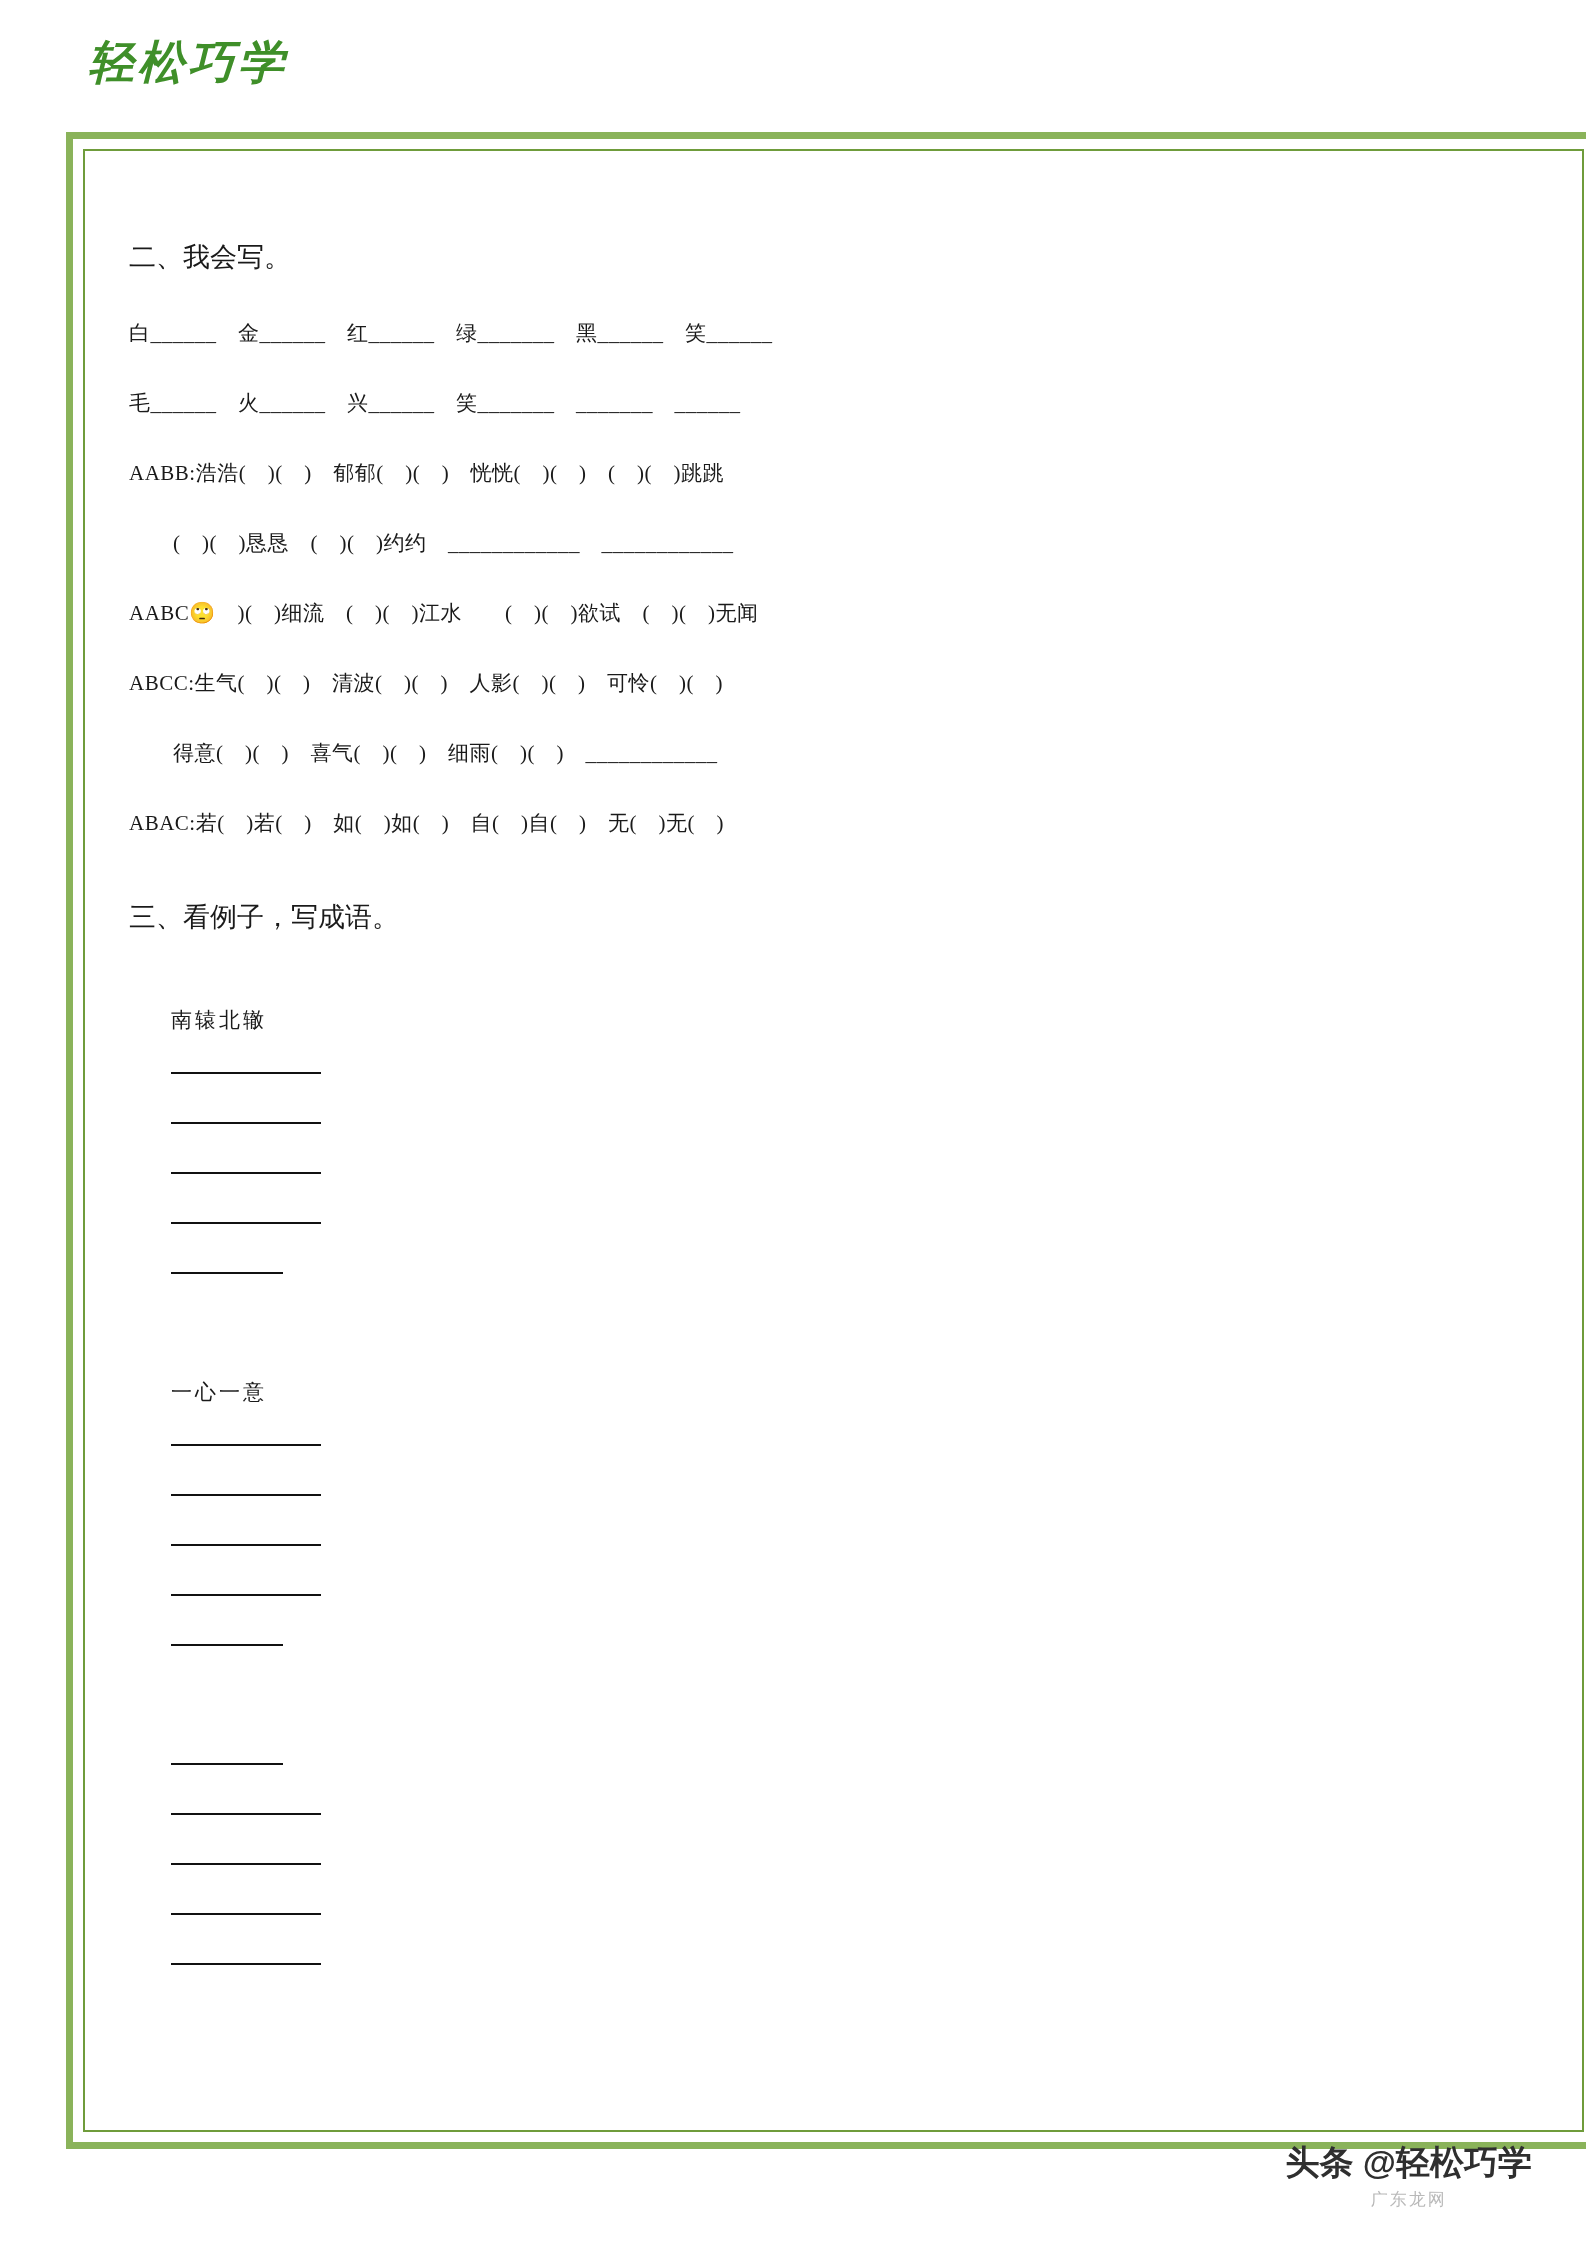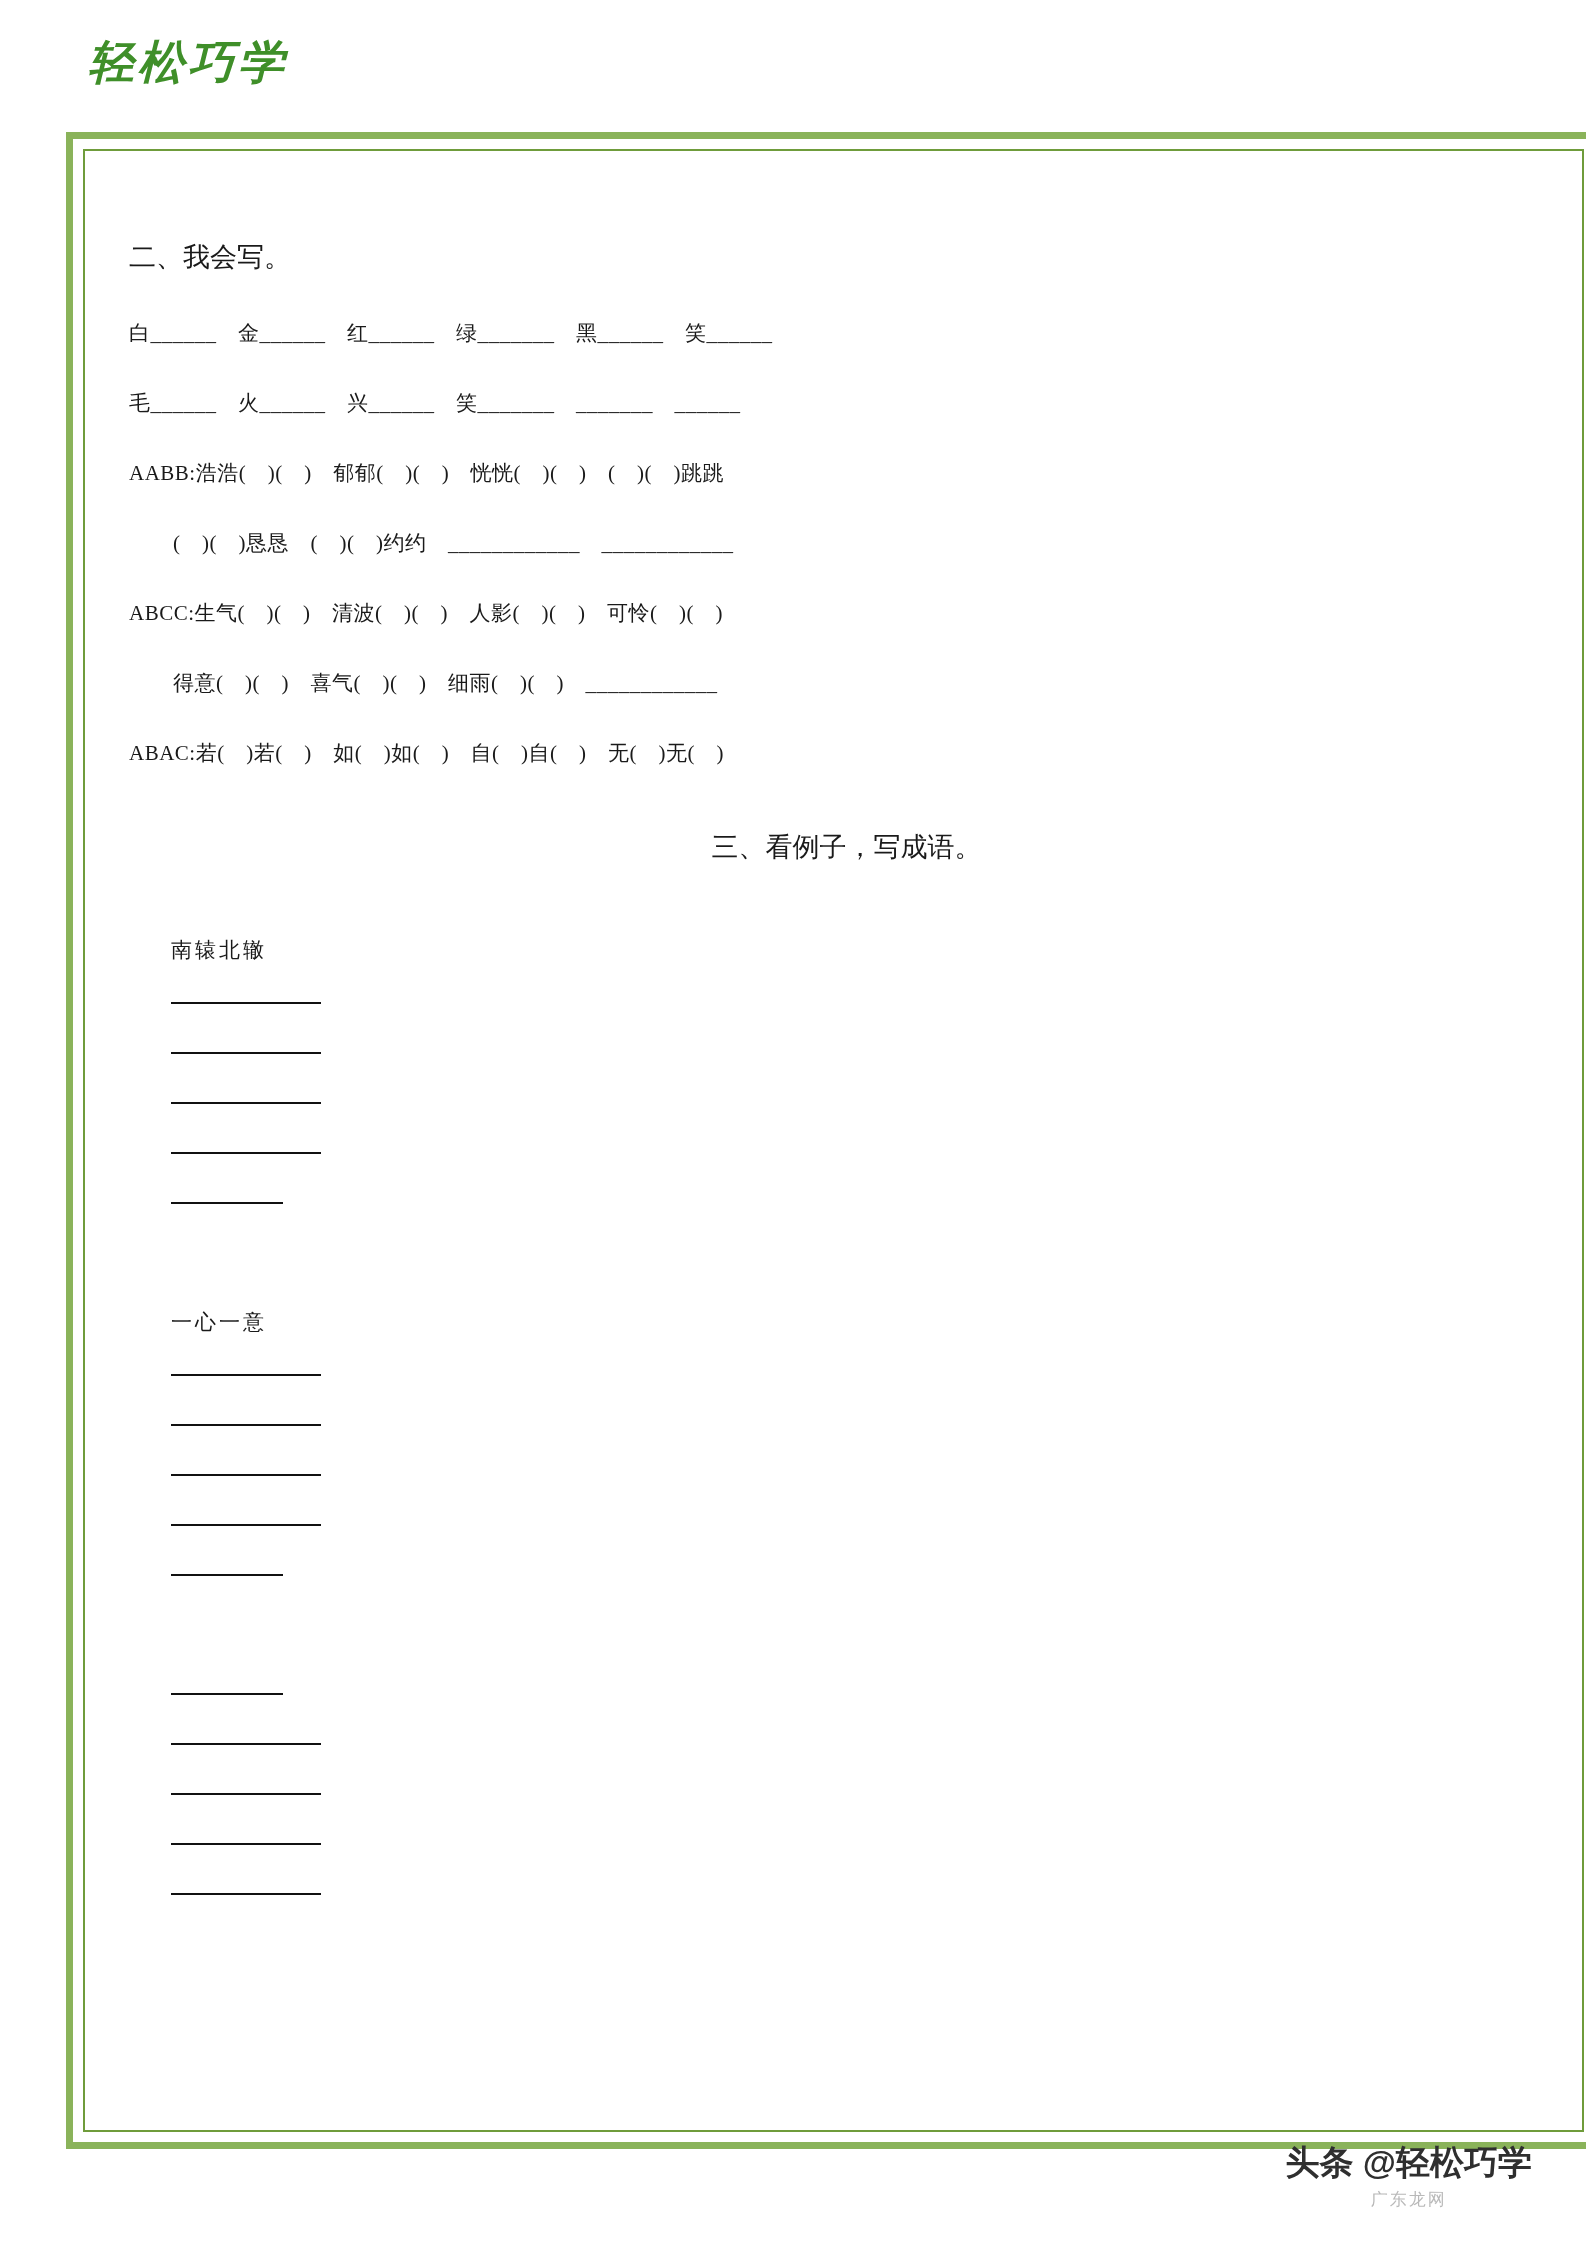--- a/index.html
+++ b/index.html
@@ -77,21 +77,20 @@
     letter-spacing: 0.5px;
   }
   .row.indent {
     margin-left: 70px;
   }
 
   .sec3-title {
     font-size: 27px;
     margin: 62px 0 46px 26px;
     white-space: pre;
-    text-align: center;
   }
 
   .idiom-row {
     margin: 0 0 44px 26px;
     font-size: 21px;
     white-space: pre;
   }
   .idiom-row .word { letter-spacing: 3px; }
 
   .blankline {
@@ -140,20 +139,21 @@
     <div class="frame-inner"></div>
 
     <div class="content">
 
       <div class="sec-title">二、我会写。</div>
 
       <div class="row">白______　金______　红______　绿_______　黑______　笑______</div>
       <div class="row">毛______　火______　兴______　笑_______　_______　______</div>
       <div class="row">AABB:浩浩(　)(　)　郁郁(　)(　)　恍恍(　)(　)　(　)(　)跳跳</div>
       <div class="row indent">(　)(　)恳恳　(　)(　)约约　____________　____________</div>
+      <div class="row">AABC🙄　)(　)细流　(　)(　)江水　　(　)(　)欲试　(　)(　)无闻</div>
       <div class="row">ABCC:生气(　)(　)　清波(　)(　)　人影(　)(　)　可怜(　)(　)</div>
       <div class="row indent">得意(　)(　)　喜气(　)(　)　细雨(　)(　)　____________</div>
       <div class="row">ABAC:若(　)若(　)　如(　)如(　)　自(　)自(　)　无(　)无(　)</div>
 
       <div class="sec3-title">三、看例子，写成语。</div>
 
       <div class="idiom-row">
         <span class="word">南辕北辙</span>
         <span class="gap-md"></span>
         <span class="blankline b-lg"></span>

